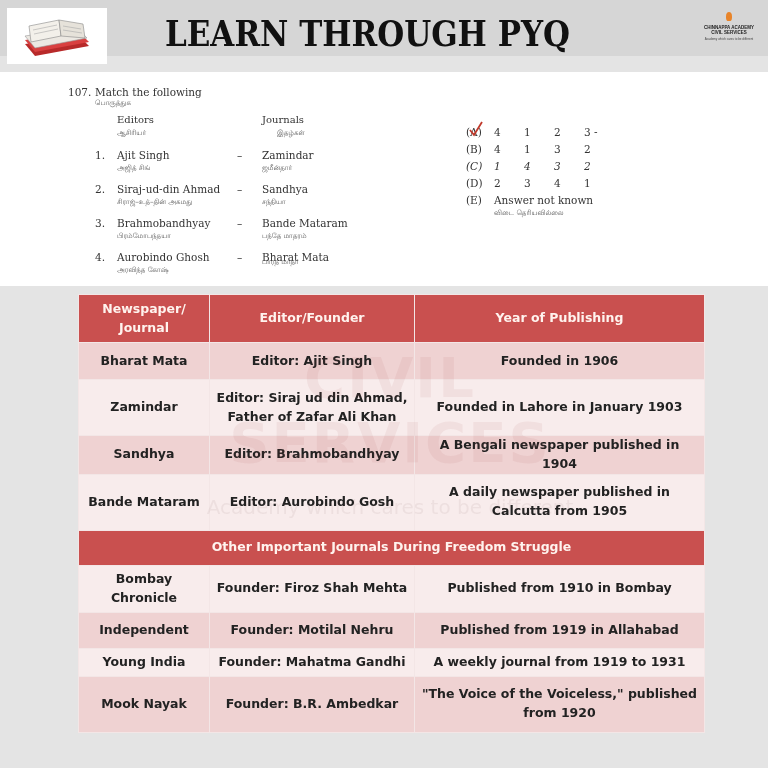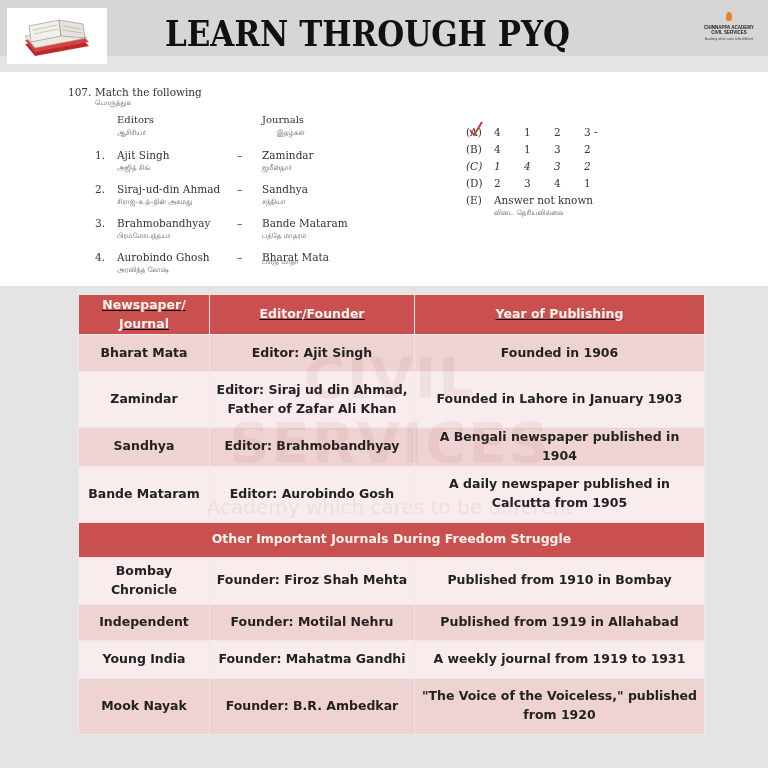--- a/index.html
+++ b/index.html
@@ -132,21 +132,21 @@
 </div>
 
 <div class="table-wrap">
   <table>
     <colgroup>
         <col class="c1">
         <col class="c2">
         <col class="c3">
       </colgroup>
     <tbody>
-        <tr style="height:40px;text-decoration:underline;">
+        <tr style="height:48px;">
       <th>Newspaper/ Journal</th>
       <th>Editor/Founder</th>
       <th>Year of Publishing</th>
     </tr>
     <tr class="alt-dark" style="height:37px;">
       <td>Bharat Mata</td>
       <td>Editor: Ajit Singh</td>
       <td>Founded in 1906</td>
     </tr>
     <tr class="alt-light" style="height:56px;">
@@ -170,21 +170,21 @@
     <tr class="alt-light" style="height:47px;">
       <td>Bombay Chronicle</td>
       <td>Founder: Firoz Shah Mehta</td>
       <td>Published from 1910 in Bombay</td>
     </tr>
     <tr class="alt-dark" style="height:36px;">
       <td>Independent</td>
       <td>Founder: Motilal Nehru</td>
       <td>Published from 1919 in Allahabad</td>
     </tr>
-    <tr class="alt-light" style="height:38px;border-radius:15px;">
+    <tr class="alt-light" style="height:28px;border-radius:15px;">
       <td>Young India</td>
       <td>Founder: Mahatma Gandhi</td>
       <td>A weekly journal from 1919 to 1931</td>
     </tr>
     <tr class="alt-dark" style="height:56px;">
       <td>Mook Nayak</td>
       <td>Founder: B.R. Ambedkar</td>
       <td>"The Voice of the Voiceless," published from 1920</td>
     </tr>
   </tbody>

